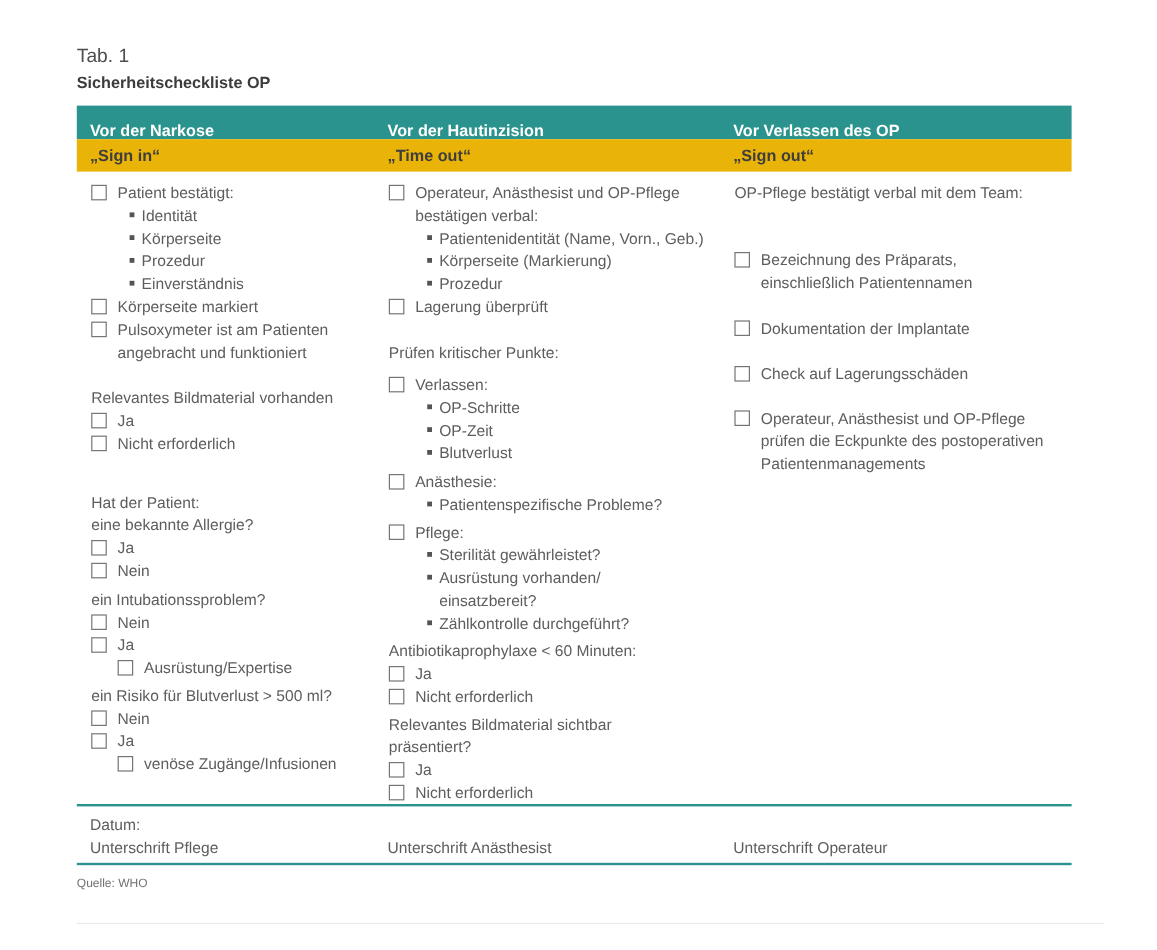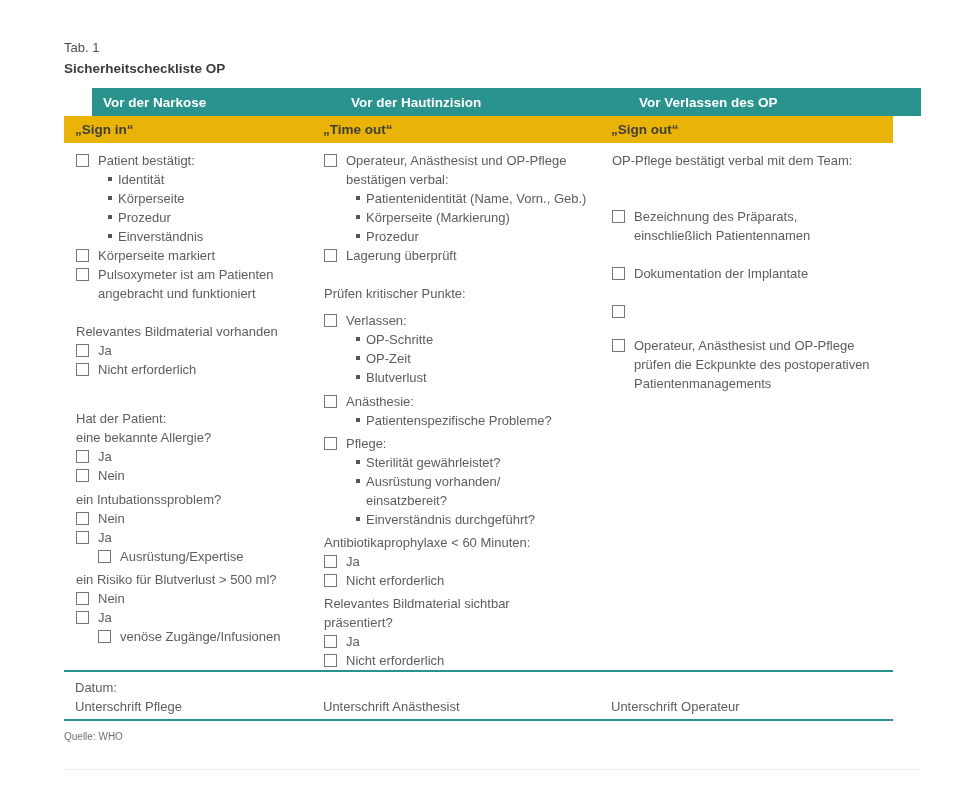--- a/index.html
+++ b/index.html
@@ -2,26 +2,26 @@
 <html><head>
 <meta charset="utf-8">
 <style>
   html,body{margin:0;padding:0;}
   body{
     width:964px;height:792px;background:#ffffff;position:relative;
     font-family:"Liberation Sans",sans-serif;
     -webkit-font-smoothing:antialiased;
   }
   .card{position:absolute;left:64px;top:40px;width:829px;}
-  .tab-label{font-size:13px;color:#4e4e4e;line-height:16px;margin-bottom:4px;}
+  .tab-label{font-size:16px;color:#4e4e4e;line-height:16px;margin-bottom:4px;}
   .doc-title{font-size:13.5px;font-weight:bold;color:#3c3c3c;line-height:17px;margin-bottom:11px;}
 
   .hdr-row,.sub-row,.content-row,.sig-row{display:flex;width:829px;}
   .c0{width:248px;}.c1{width:288px;}.c2{width:293px;}
-  .hdr-row{background:#2A938D;height:28px;align-items:center;margin-left:28px;}
+  .hdr-row{background:#2A938D;height:28px;align-items:flex-end;}
   .hdr-cell{box-sizing:border-box;padding-left:11px;color:#ffffff;font-size:13.5px;font-weight:bold;}
   .sub-row{background:#eab308;height:27px;align-items:center;}
   .sub-cell{box-sizing:border-box;padding-left:11px;color:#3e3e3e;font-size:13.5px;font-weight:bold;}
 
   .content-row{padding-top:8px;align-items:flex-start;}
   .col{box-sizing:border-box;padding-left:11px;}
   .item{display:flex;line-height:19px;font-size:13px;color:#5d5d5d;}
   .item .txt{white-space:pre;}
   .box{flex:none;width:11px;height:11px;border:1px solid #757575;margin:3px 9px 0 1px;background:#ffffff;}
   .item.cb2{margin-left:22px;}
@@ -206,21 +206,21 @@
           <span class="sq"></span>
           <span class="txt">Sterilität gewährleistet?</span>
         </div>
         <div class="item bullet">
           <span class="sq"></span>
           <span class="txt">Ausrüstung vorhanden/
 einsatzbereit?</span>
         </div>
         <div class="item bullet">
           <span class="sq"></span>
-          <span class="txt">Einverständnis durchgeführt?</span>
+          <span class="txt">Zählkontrolle durchgeführt?</span>
         </div>
         <div style="height: 4px;"></div>
         <div class="item label">
           <span class="txt">Antibiotikaprophylaxe &lt; 60 Minuten:</span>
         </div>
         <div class="item cb">
           <span class="box"></span>
           <span class="txt">Ja</span>
         </div>
         <div class="item cb">
@@ -253,20 +253,21 @@
 einschließlich Patientennamen</span>
         </div>
         <div style="height: 19px;"></div>
         <div class="item cb">
           <span class="box"></span>
           <span class="txt">Dokumentation der Implantate</span>
         </div>
         <div style="height: 19px;"></div>
         <div class="item cb">
           <span class="box"></span>
+          <span class="txt">Check auf Lagerungsschäden</span>
         </div>
         <div style="height: 18px;"></div>
         <div class="item cb">
           <span class="box"></span>
           <span class="txt">Operateur, Anästhesist und OP-Pflege
 prüfen die Eckpunkte des postoperativen
 Patientenmanagements</span>
         </div>
       </div>
   </div>

